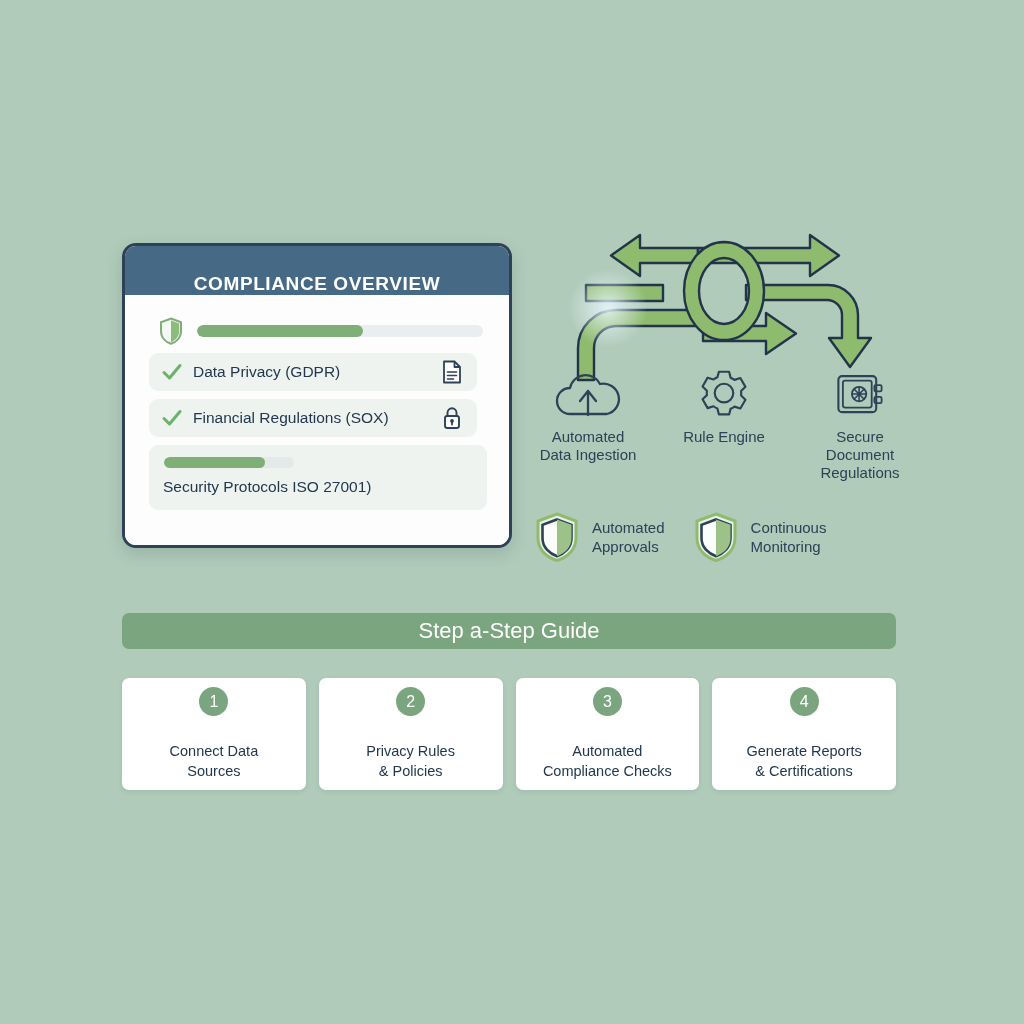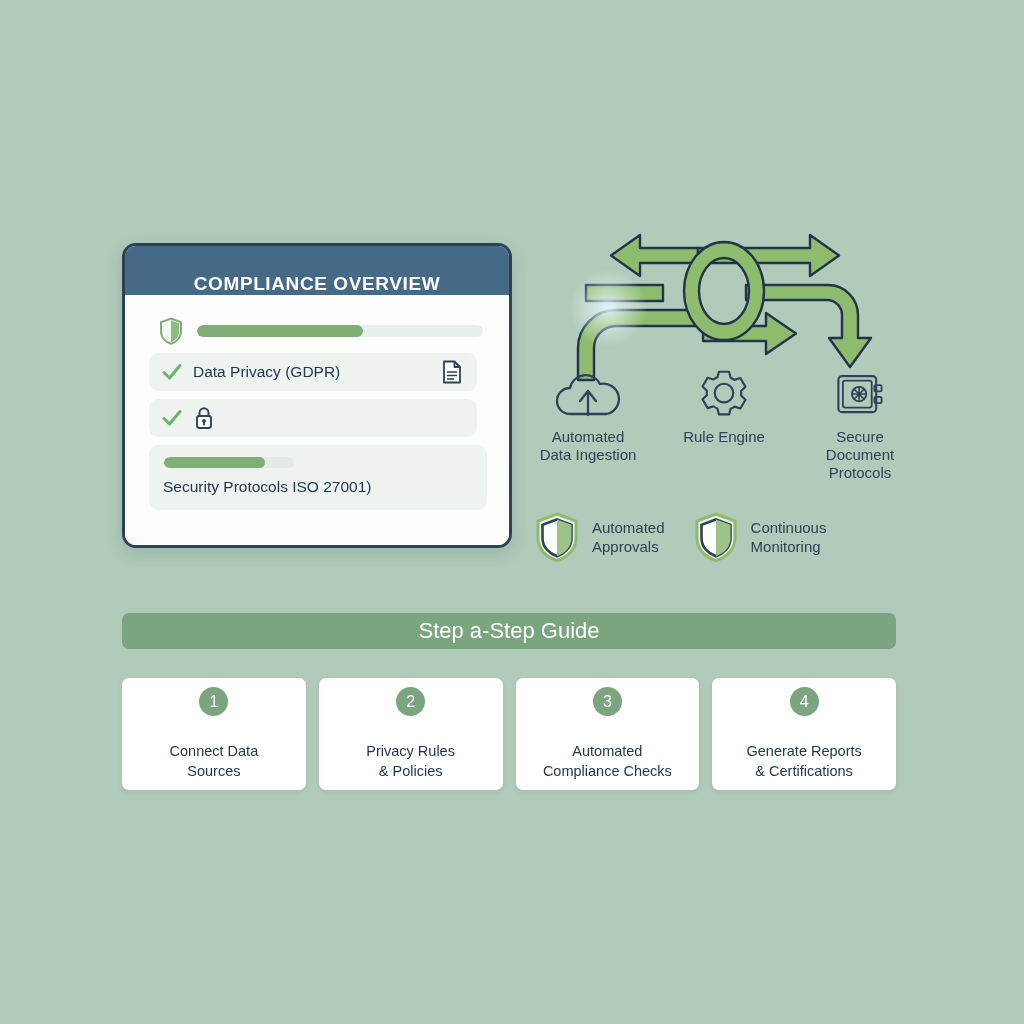--- a/index.html
+++ b/index.html
@@ -303,20 +303,21 @@
           </svg>
         </span>
       </div>
 
       <div class="check-row">
         <span class="check-mark">
           <svg viewBox="0 0 22 22" width="22" height="22">
             <path d="M3 11.5 L8.5 17 L19 4.5" fill="none" stroke="#6bb26b" stroke-width="3" stroke-linecap="round" stroke-linejoin="round"></path>
           </svg>
         </span>
+        <span class="check-label">Financial Regulations (SOX)</span>
         <span class="row-icon">
           <svg viewBox="0 0 22 24" width="22" height="24">
             <path d="M6.5 10 V6.8 A4.5 4.5 0 0 1 15.5 6.8 V10" fill="none" stroke="#2d4259" stroke-width="1.9" stroke-linecap="round"></path>
             <rect x="4" y="10" width="14" height="12" rx="2.2" fill="#ffffff" stroke="#2d4259" stroke-width="1.9"></rect>
             <circle cx="11" cy="15" r="1.9" fill="#2d4259"></circle>
             <path d="M11 16.4 V18.6" stroke="#2d4259" stroke-width="1.8" stroke-linecap="round"></path>
           </svg>
         </span>
       </div>
 
@@ -387,21 +388,21 @@
           <rect x="11" y="11" width="32" height="30" rx="2.5" fill="none" stroke="#2d4157" stroke-width="2"></rect>
           <circle cx="29" cy="26" r="8" fill="none" stroke="#2d4157" stroke-width="2"></circle>
           <path d="M29 18.5 V33.5 M21.5 26 H36.5 M23.6 20.6 L34.4 31.4 M34.4 20.6 L23.6 31.4" stroke="#2d4157" stroke-width="1.7" stroke-linecap="round"></path>
           <rect x="46" y="16" width="8" height="7" rx="1.6" fill="none" stroke="#2d4157" stroke-width="2"></rect>
           <rect x="46" y="29" width="8" height="7" rx="1.6" fill="none" stroke="#2d4157" stroke-width="2"></rect>
         </svg>
       </div>
       <div class="trio-label">
         <div>Secure</div>
         <div>Document</div>
-        <div>Protocols</div>
+        <div>Regulations</div>
       </div>
     </div>
 
   </div>
 
   <div class="badge-row">
 
     <div class="badge">
       <span class="badge-icon">
         <svg viewBox="0 0 46 52" width="46" height="52">

